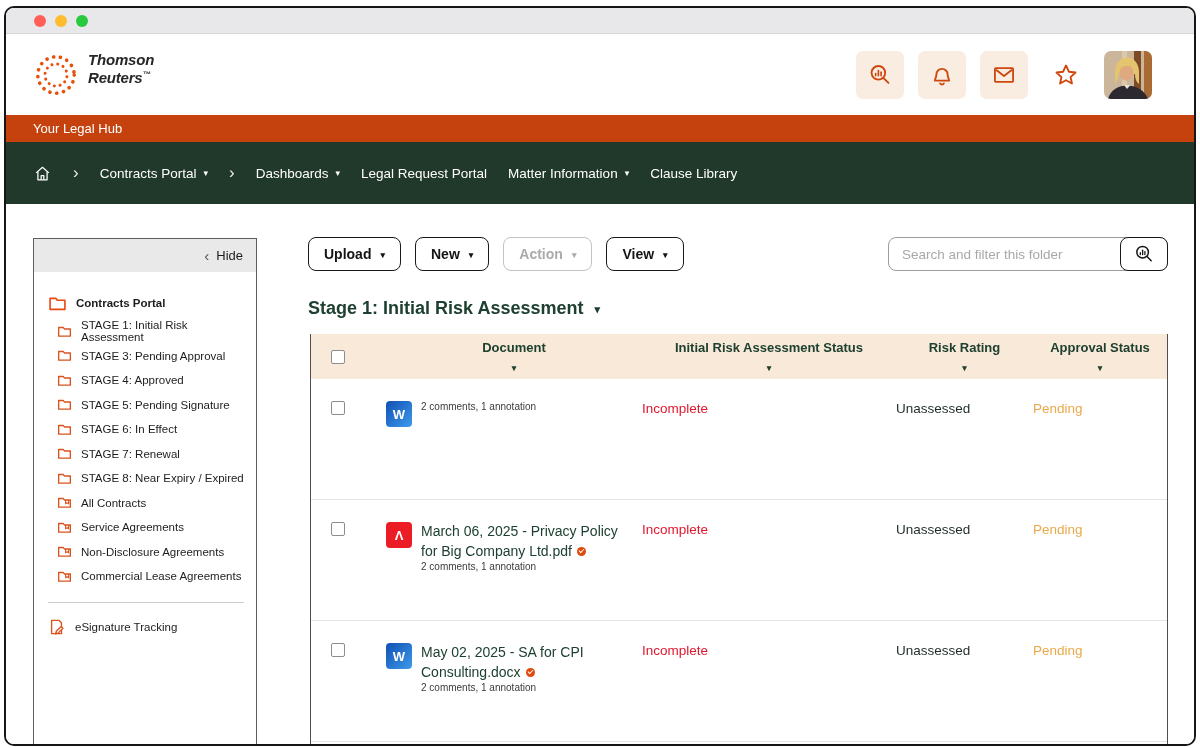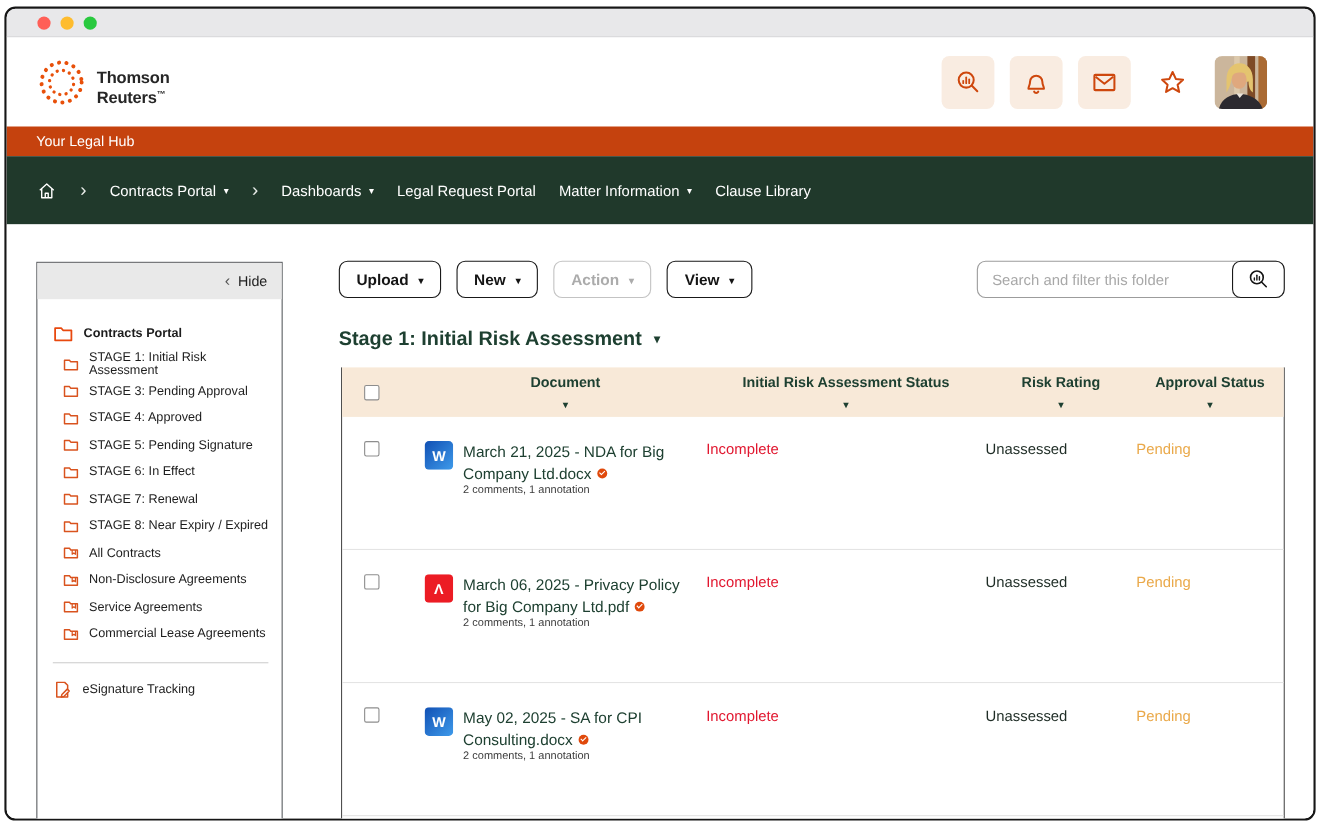--- a/index.html
+++ b/index.html
@@ -10,21 +10,21 @@
     border:2px solid #161616; border-radius:10px; background:#fff; overflow:hidden; }
 
   
   .titlebar { height:26px; background:#E8E8EA; border-bottom:1px solid #D6D6D8;
     display:flex; align-items:center; padding-left:28px; gap:9px; }
   .tl-dot { width:12px; height:12px; border-radius:50%; }
   .tl-red { background:#FF5F57; } .tl-yellow { background:#FEBC2E; } .tl-green { background:#29C93F; }
 
   
   .header { height:81px; display:flex; align-items:center; padding:0 42px 0 27px; background:#fff; }
-  .logo { display:flex; align-items:flex-end; gap:9px; }
+  .logo { display:flex; align-items:flex-start; gap:9px;font-style:italic; }
   .logo-text { font-size:15px; font-weight:bold; color:#262626; line-height:15.5px; letter-spacing:-0.2px; }
   .tm { font-size:8px; vertical-align:super; }
   .header-actions { margin-left:auto; display:flex; align-items:center; gap:14px; }
   .icon-tile { width:48px; height:48px; border-radius:7px; background:#F9ECE1; color:#CE470D;
     display:flex; align-items:center; justify-content:center; cursor:pointer; }
   .icon-tile.white { background:#fff; }
   .icon-tile svg { width:26px; height:26px; }
   .avatar { width:48px; height:48px; border-radius:7px; overflow:hidden; }
 
   
@@ -266,28 +266,28 @@
             <path d="M2.2 16.2V4.6h6l1.6 2h8v9.6z"></path>
               <path d="M11.5 6.8v5l2-1.6 2 1.6v-5" stroke-width="1.5"></path>
           </svg>
           <span class="lbl">All Contracts</span>
         </div>
         <div class="tree-row tree-child">
           <svg width="15" height="15" viewBox="0 0 20 20" fill="none" stroke="#D9531E" stroke-width="1.8" stroke-linejoin="round">
             <path d="M2.2 16.2V4.6h6l1.6 2h8v9.6z"></path>
               <path d="M11.5 6.8v5l2-1.6 2 1.6v-5" stroke-width="1.5"></path>
           </svg>
-          <span class="lbl">Non-Disclosure Agreements</span>
+          <span class="lbl">Service Agreements</span>
         </div>
         <div class="tree-row tree-child">
           <svg width="15" height="15" viewBox="0 0 20 20" fill="none" stroke="#D9531E" stroke-width="1.8" stroke-linejoin="round">
             <path d="M2.2 16.2V4.6h6l1.6 2h8v9.6z"></path>
               <path d="M11.5 6.8v5l2-1.6 2 1.6v-5" stroke-width="1.5"></path>
           </svg>
-          <span class="lbl">Service Agreements</span>
+          <span class="lbl">Non-Disclosure Agreements</span>
         </div>
         <div class="tree-row tree-child">
           <svg width="15" height="15" viewBox="0 0 20 20" fill="none" stroke="#D9531E" stroke-width="1.8" stroke-linejoin="round">
             <path d="M2.2 16.2V4.6h6l1.6 2h8v9.6z"></path>
               <path d="M11.5 6.8v5l2-1.6 2 1.6v-5" stroke-width="1.5"></path>
           </svg>
           <span class="lbl">Commercial Lease Agreements</span>
         </div>
 
         <hr class="tree-divider">
@@ -372,21 +372,20 @@
             <defs>
                 <linearGradient id="wg1" x1="0" y1="0" x2="1" y2="1">
               <stop offset="0" stop-color="#1150B4"></stop>
                   <stop offset="1" stop-color="#3E9AEA"></stop>
                 </linearGradient>
               </defs>
             <rect width="26" height="26" rx="4" fill="url(#wg1)"></rect>
             <text x="13" y="18" font-size="13" font-weight="bold" fill="#fff" text-anchor="middle" font-family="Liberation Sans, sans-serif">W</text>
           </svg>
           <div class="doc-text">
-            <div class="doc-name"><span>March 21, 2025 - NDA for Big Company Ltd.docx</span><span class="flag-dot"></span></div>
             <div class="doc-meta">2 comments, 1 annotation</div>
           </div>
         </div>
         <div class="status st-incomplete">Incomplete</div>
         <div class="status st-unassessed">Unassessed</div>
         <div class="status st-pending">Pending</div>
       </div>
 
       <div class="tgrid trow">
         <div>

